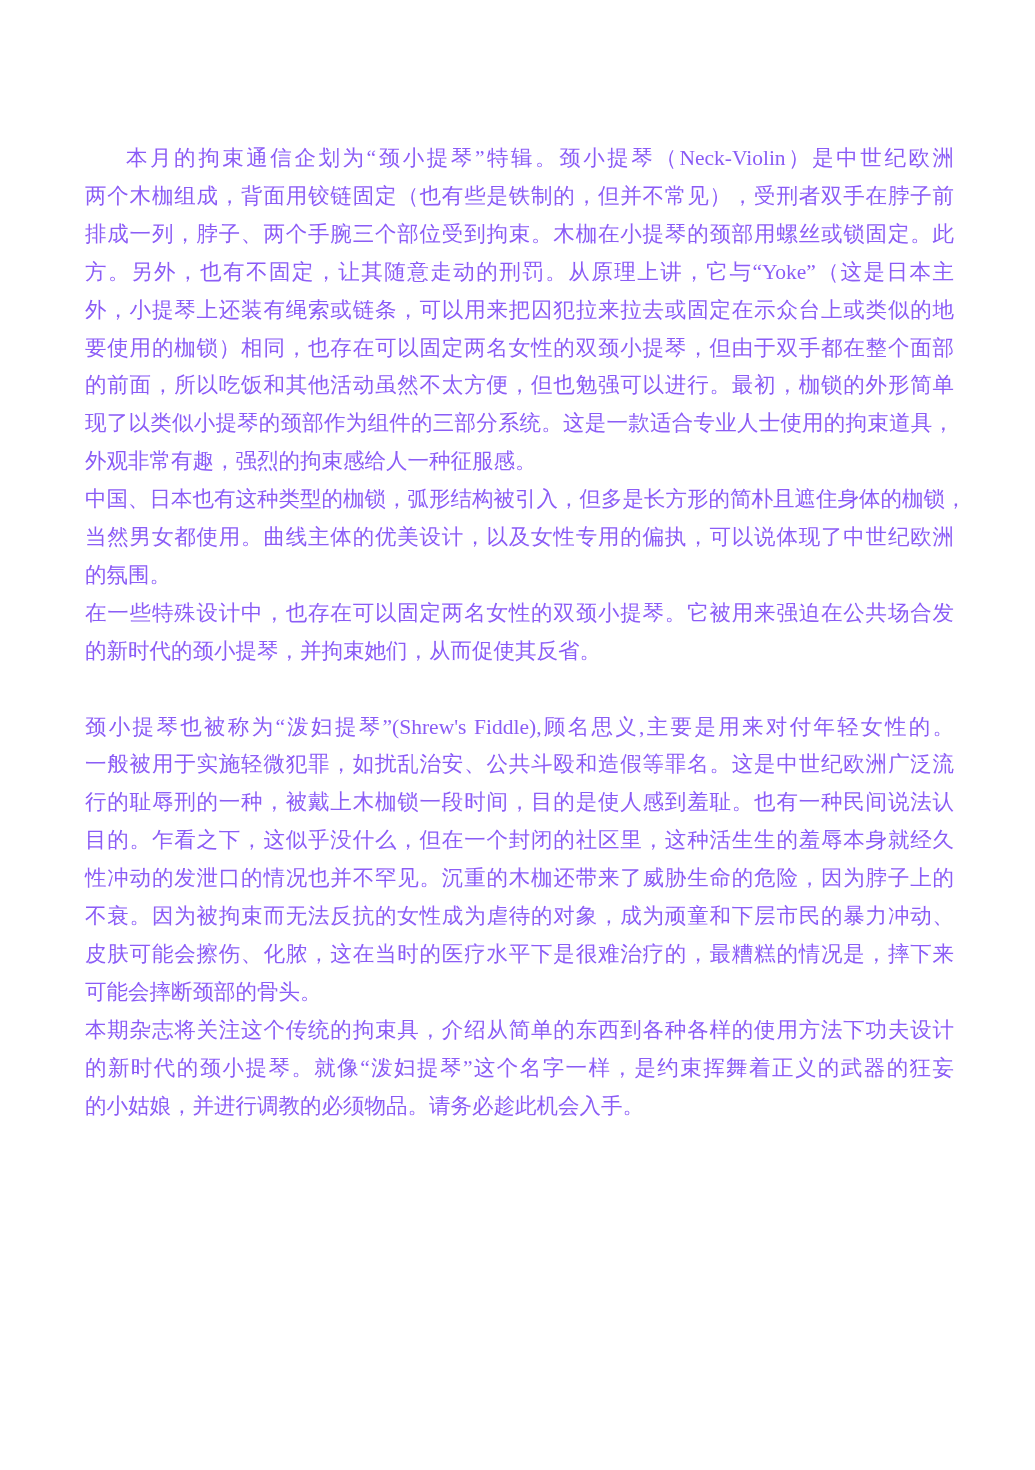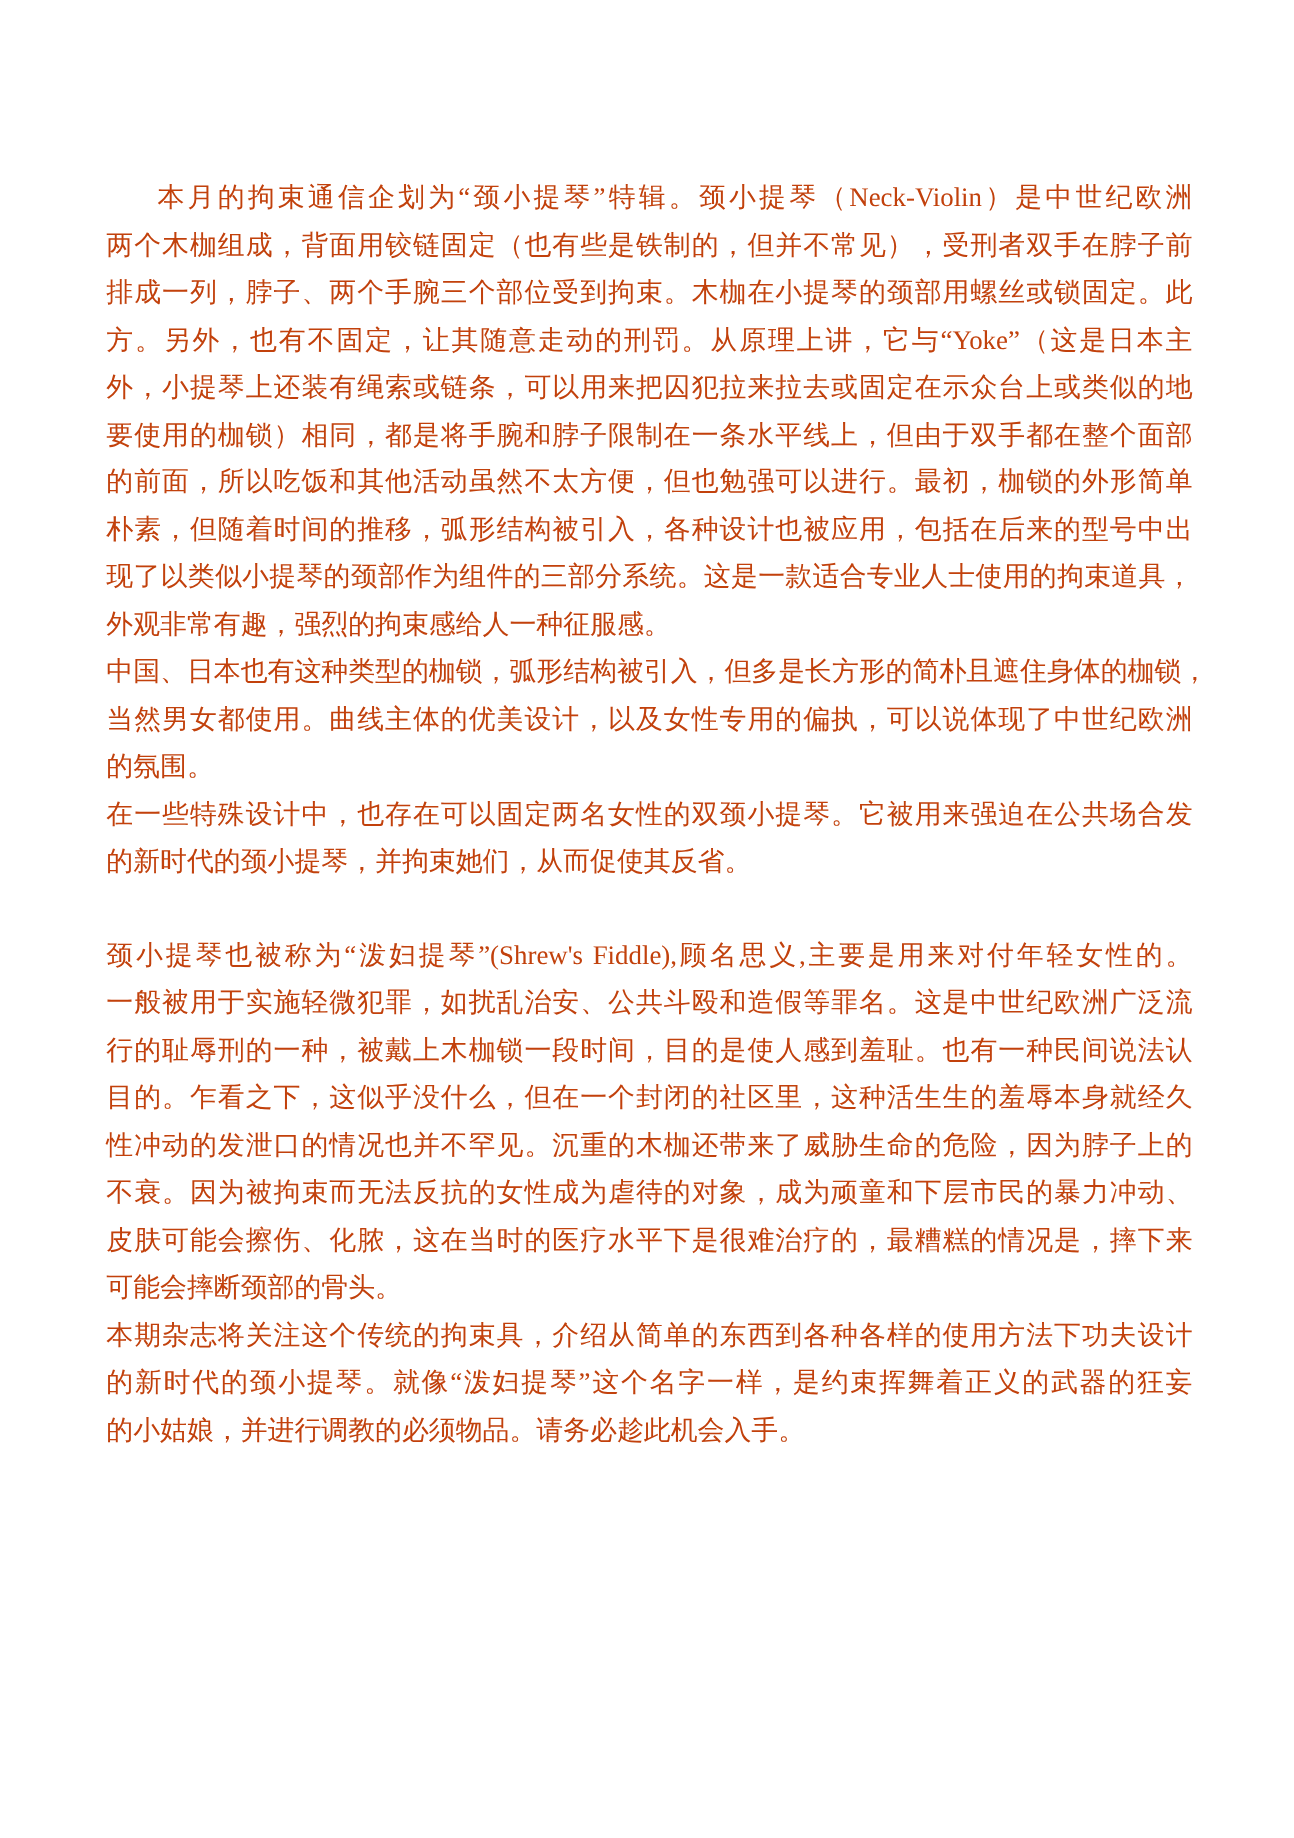--- a/index.html
+++ b/index.html
@@ -44,30 +44,29 @@
     text-indent: 41px;
   }
   .spacer {
     height: 37.9px;
   }
 </style>
 </head>
 <body style="background: rgb(255, 255, 255);">
 
 <div class="page">
-  <div class="article" id="article" style="color: #c2410c;">
+  <div class="article" id="article" style="color: #8b5cf6;">
       <div class="para">
         <div class="line indent">本月的拘束通信企划为“颈小提琴”特辑。颈小提琴（Neck-Violin）是中世纪欧洲</div>
         <div class="line">两个木枷组成，背面用铰链固定（也有些是铁制的，但并不常见），受刑者双手在脖子前</div>
         <div class="line">排成一列，脖子、两个手腕三个部位受到拘束。木枷在小提琴的颈部用螺丝或锁固定。此</div>
         <div class="line">方。另外，也有不固定，让其随意走动的刑罚。从原理上讲，它与“Yoke”（这是日本主</div>
         <div class="line">外，小提琴上还装有绳索或链条，可以用来把囚犯拉来拉去或固定在示众台上或类似的地</div>
-        <div class="line">要使用的枷锁）相同，都是将手腕和脖子限制在一条水平线上，但由于双手都在整个面部</div>
+        <div class="line">要使用的枷锁）相同，也存在可以固定两名女性的双颈小提琴，但由于双手都在整个面部</div>
         <div class="line">的前面，所以吃饭和其他活动虽然不太方便，但也勉强可以进行。最初，枷锁的外形简单</div>
-        <div class="line">朴素，但随着时间的推移，弧形结构被引入，各种设计也被应用，包括在后来的型号中出</div>
         <div class="line">现了以类似小提琴的颈部作为组件的三部分系统。这是一款适合专业人士使用的拘束道具，</div>
         <div class="line last">外观非常有趣，强烈的拘束感给人一种征服感。</div>
       </div>
       <div class="para">
         <div class="line">中国、日本也有这种类型的枷锁，弧形结构被引入，但多是长方形的简朴且遮住身体的枷锁，</div>
         <div class="line">当然男女都使用。曲线主体的优美设计，以及女性专用的偏执，可以说体现了中世纪欧洲</div>
         <div class="line last">的氛围。</div>
       </div>
       <div class="para">
         <div class="line">在一些特殊设计中，也存在可以固定两名女性的双颈小提琴。它被用来强迫在公共场合发</div>

